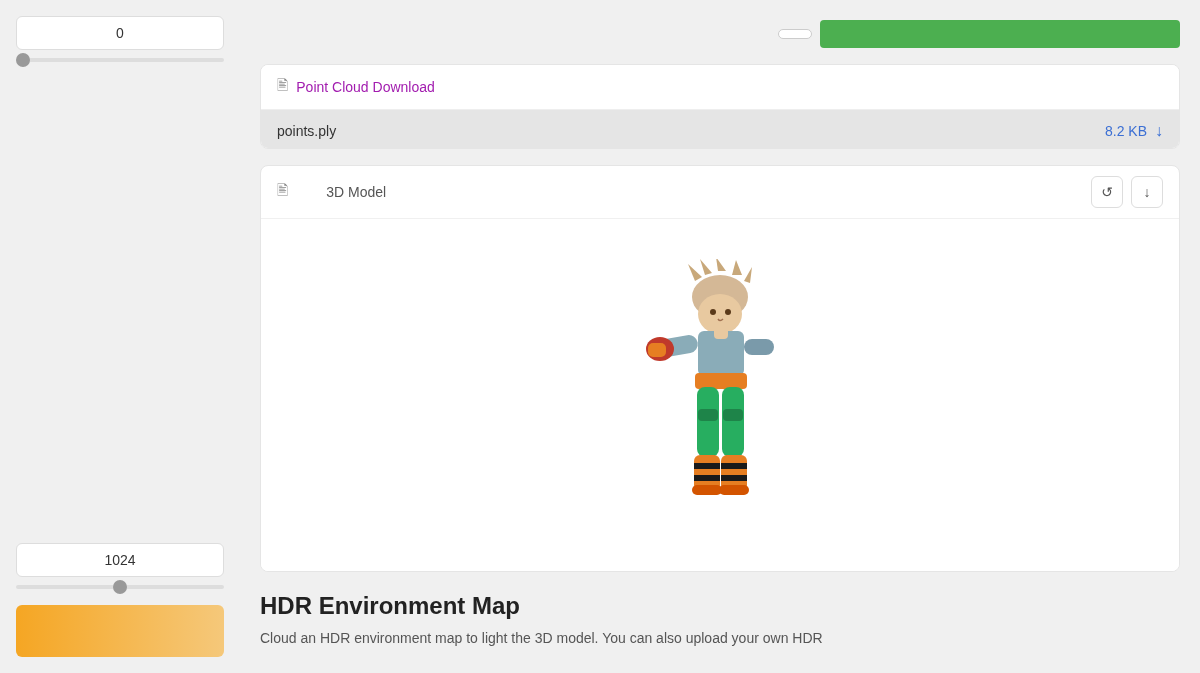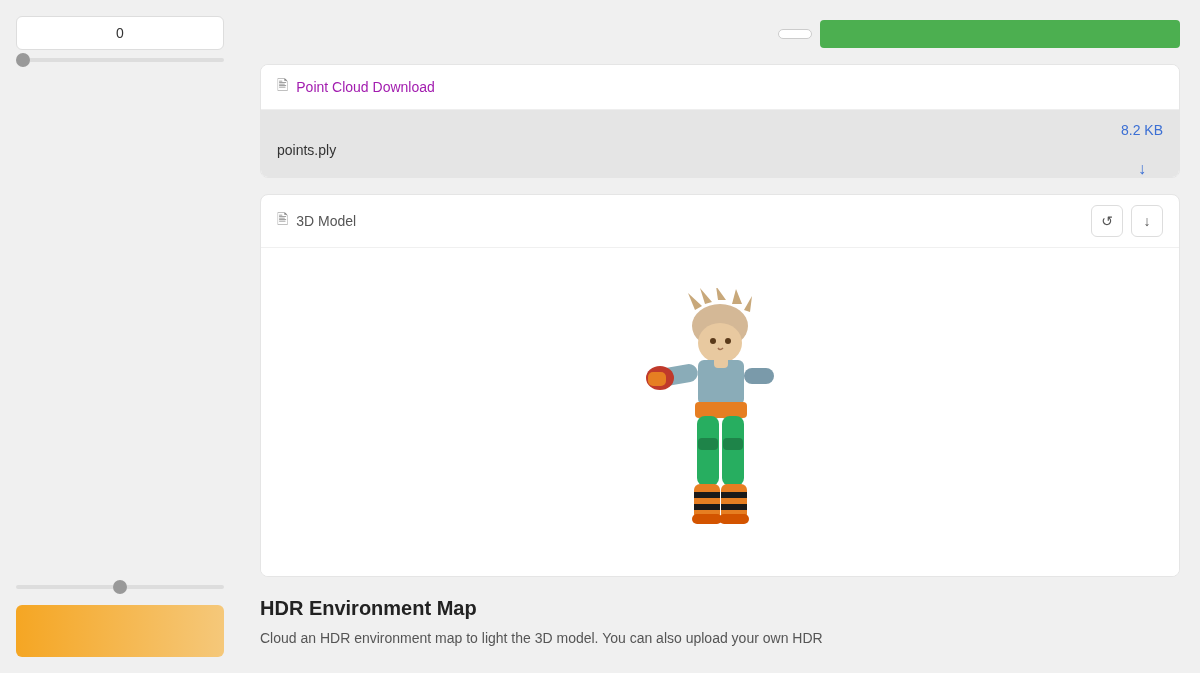--- a/index.html
+++ b/index.html
@@ -115,26 +115,25 @@
     }
 
     .file-name {
       font-size: 14px;
       color: #333;
     }
 
     .file-size-download {
       display: flex;
       align-items: center;
-      gap: 22px;
+      gap: 8px;
       color: #3b6fd4;
       font-size: 14px;
       font-weight: 500;
       cursor: pointer;
-      flex-direction: column;
     }
 
     .download-arrow {
       color: #3b6fd4;
       font-size: 16px;
     }
 
     
     .top-strip {
       position: relative;
@@ -182,20 +181,21 @@
     .model-header-left {
       display: flex;
       align-items: center;
       gap: 8px;
     }
 
     .model-header-label {
       font-size: 14px;
       color: #555;
       font-weight: 500;
+      margin-left: 30px;
     }
 
     .model-header-actions {
       display: flex;
       align-items: center;
       gap: 8px;
     }
 
     .icon-button {
       width: 32px;
@@ -219,21 +219,21 @@
       justify-content: center;
       position: relative;
     }
 
     
     .hdr-section {
       padding: 4px 0;
     }
 
     .hdr-title {
-      font-size: 20px;
+      font-size: 24px;
       font-weight: 700;
       color: #222;
       margin-bottom: 8px;
     }
 
     .hdr-description {
       font-size: 14px;
       color: #555;
       line-height: 1.5;
     }
@@ -243,20 +243,21 @@
 
 <div class="sidebar">
   <div class="sidebar-input-group">
     <input class="sidebar-input" type="text" value="0" style="">
     <input type="range" class="sidebar-slider" min="0" max="100" value="0" style="">
   </div>
 
   <div style="flex:1;"></div>
 
   <div class="sidebar-input-group">
+    <input class="sidebar-input" type="text" value="1024" style="">
     <input type="range" class="sidebar-slider" min="0" max="2048" value="1024" style="">
   </div>
 
   <button class="sidebar-button-orange"></button>
 </div>
 
 <div class="main">
 
   <div class="top-strip">
     <button class="outline-button"></button>

